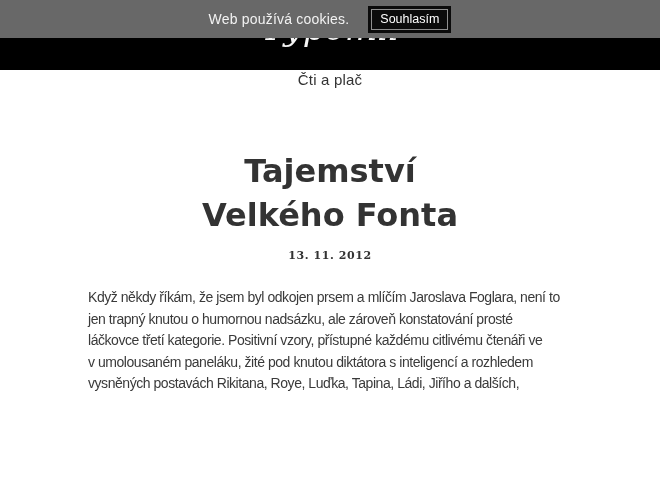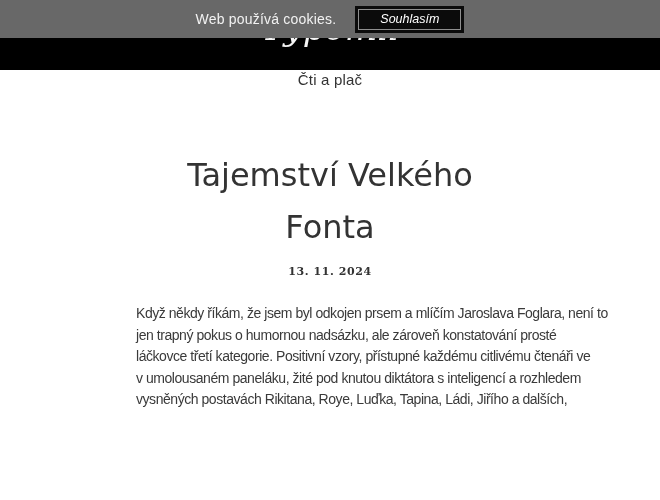--- a/index.html
+++ b/index.html
@@ -52,45 +52,44 @@
   }
   .accept-btn {
     background: #0b0b0b;
     border: none;
     padding: 3px;
     cursor: pointer;
   }
   .accept-btn .ring {
     display: block;
     border: 1px solid #8f8f8f;
-    padding: 2px 21px 3px;
+    padding: 2px 8px 3px;
     color: #ffffff;
     font-size: 12.5px;
     font-family: "Liberation Sans", sans-serif;
     white-space: nowrap;
-    font-style: italic;
   }
 
   
   .content { text-align: center; }
 
   .tagline {
     font-size: 15px;
     line-height: 19px;
     color: #333333;
     letter-spacing: 0.2px;
   }
 
   .article-title {
     width: 320px;
     margin: 60px auto 12px;
     font-family: "DejaVu Sans", "Liberation Sans", sans-serif;
-    font-weight: 400;
+    font-weight: 700;
     font-size: 32px;
-    line-height: 52px;
+    line-height: 44px;
     color: #333333;
   }
 
   .article-date {
     margin-top: 4px;
     font-family: "DejaVu Serif", serif;
     font-weight: bold;
     font-size: 11px;
     line-height: 13px;
     letter-spacing: 0.6px;
@@ -99,43 +98,43 @@
 
   .article-body {
     width: 484px;
     margin: 25px auto 0;
     text-align: left;
     font-size: 14px;
     line-height: 21.5px;
     letter-spacing: -0.45px;
     color: #3a3a3a;
   }
-  .article-body .line { white-space: nowrap; margin-left: 48px; }
+  .article-body .line { white-space: nowrap; }
 </style>
 </head>
 <body>
 
 <header class="site-header">
   <div class="site-logo">Typomil</div>
 </header>
 
 <div class="cookie-bar">
   <span class="cookie-message">Web používá cookies.</span>
   <button class="accept-btn">
     <span class="ring">Souhlasím</span>
   </button>
 </div>
 
 <main class="content">
   <div class="tagline">Čti a plač</div>
 
   <h1 class="article-title">Tajemství Velkého Fonta</h1>
 
-  <div class="article-date">13. 11. 2024</div>
+  <div class="article-date">13. 11. 2012</div>
 
   <article class="article-body">
     <div class="line">Když někdy říkám, že jsem byl odkojen prsem a mlíčím Jaroslava Foglara, není to</div>
-    <div class="line">jen trapný pokus o humornou nadsázku, ale zároveň konstatování prosté</div>
+    <div class="line">jen trapný knutou o humornou nadsázku, ale zároveň konstatování prosté</div>
     <div class="line">láčkovce třetí kategorie. Positivní vzory, přístupné každému citlivému čtenáři ve</div>
     <div class="line">v umolousaném paneláku, žité pod knutou diktátora s inteligencí a rozhledem</div>
     <div class="line">vysněných postavách Rikitana, Roye, Luďka, Tapina, Ládi, Jiřího a dalších,</div>
   </article>
 </main>
 
 </body></html>

